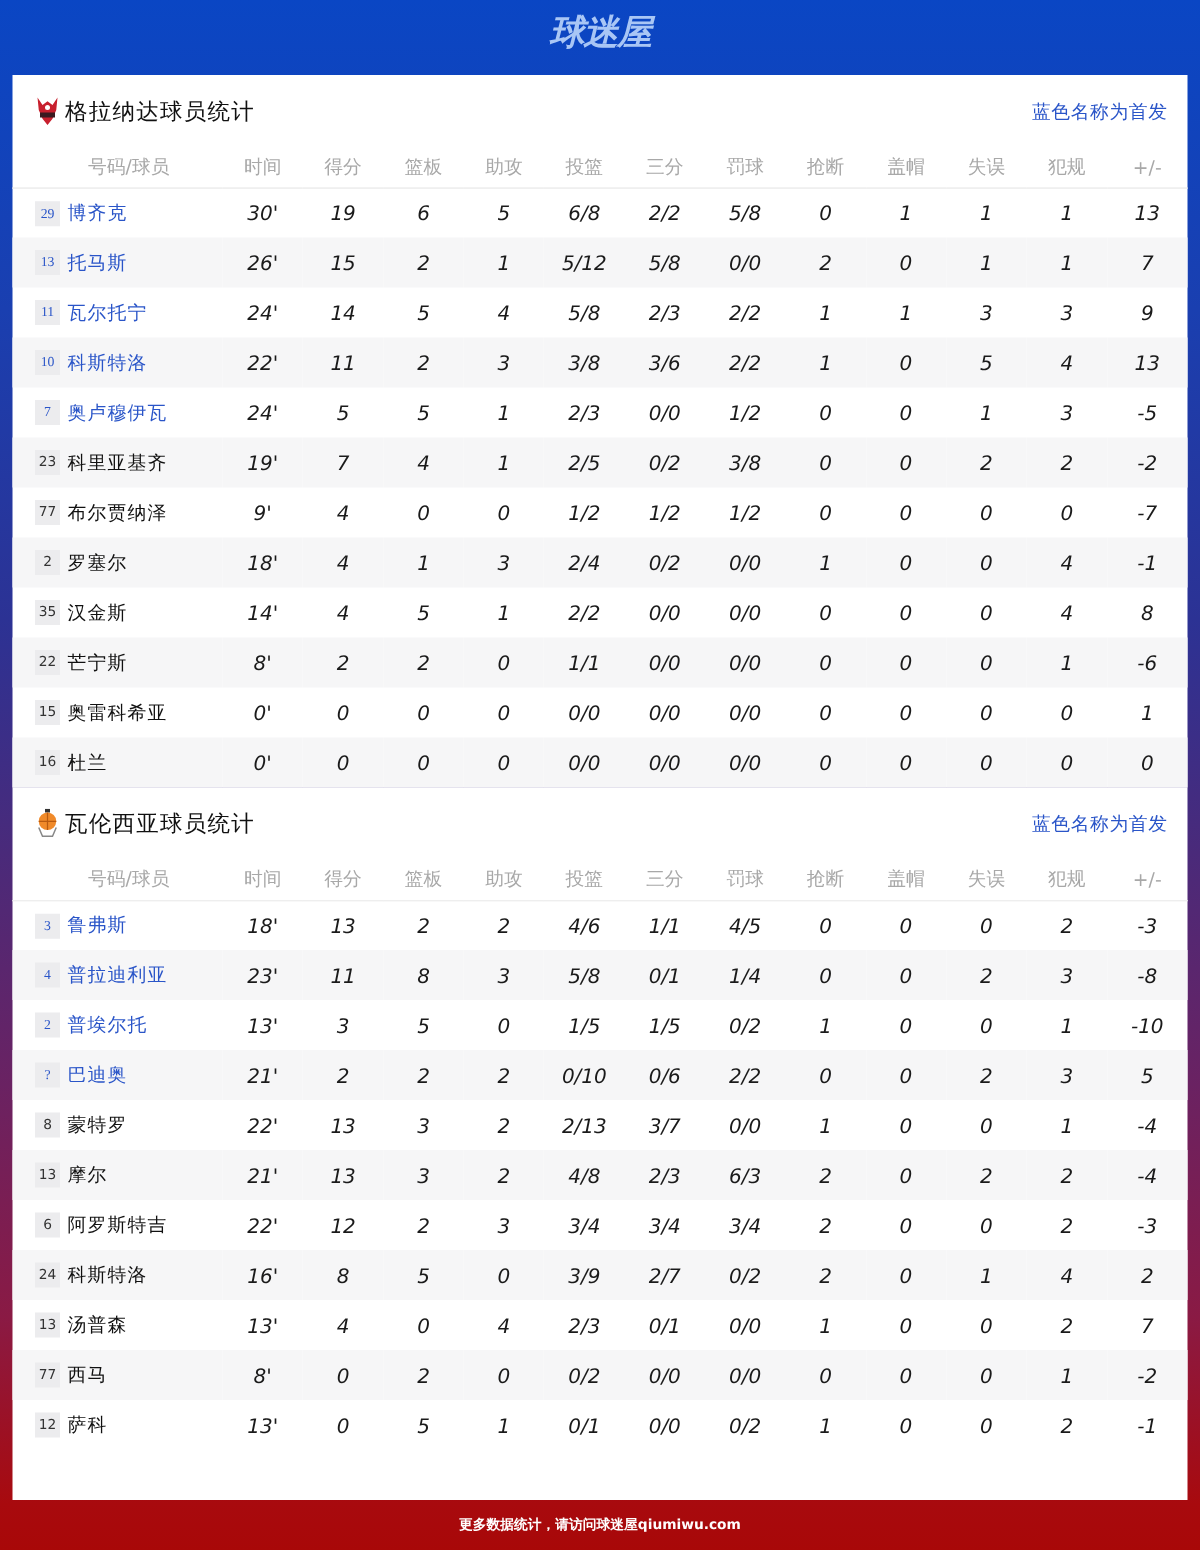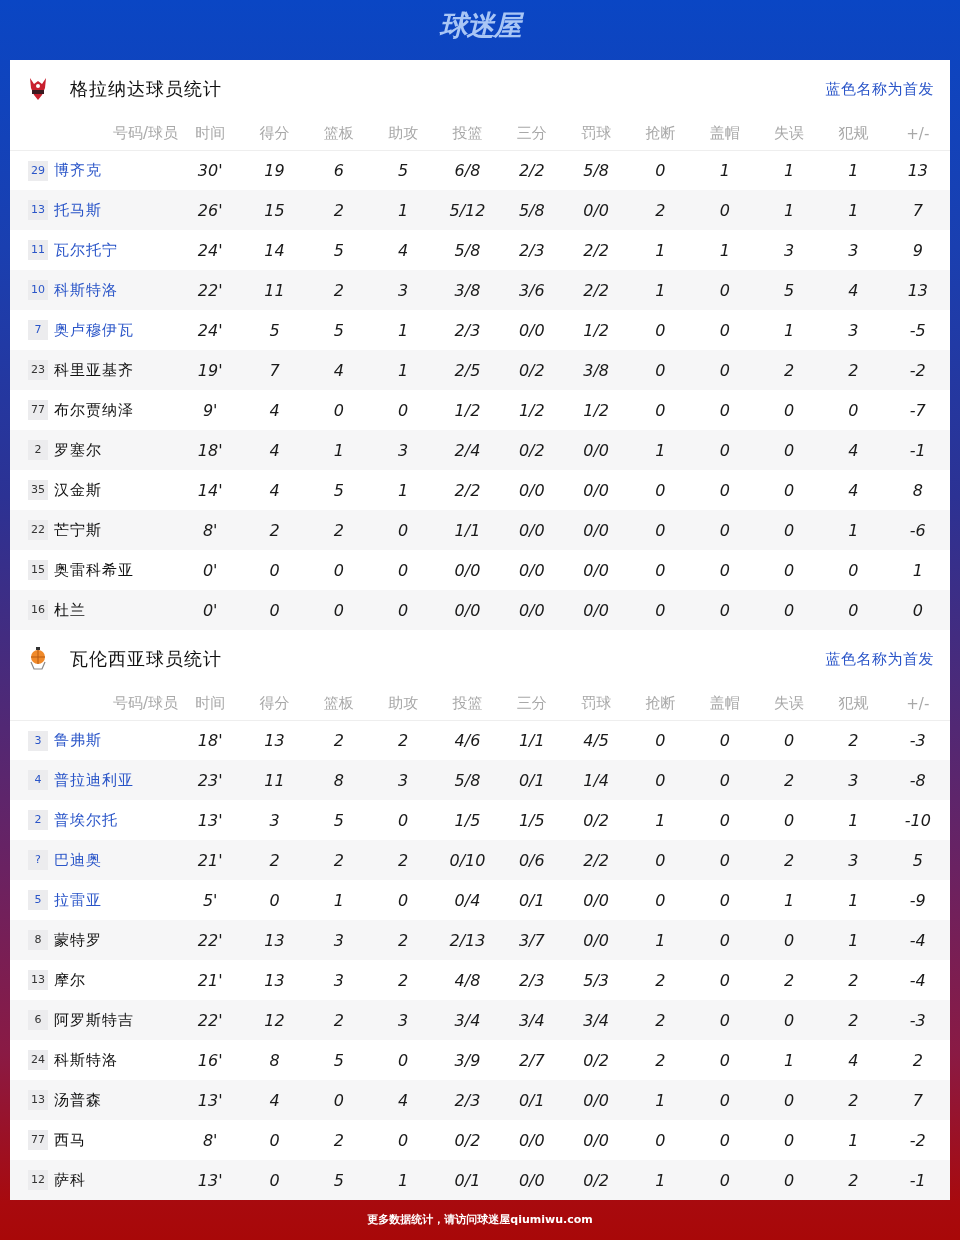--- a/index.html
+++ b/index.html
@@ -21,42 +21,42 @@
   .card {
     position: absolute; left: 10px; width: 940px;
     background: #ffffff;
   }
   #card1 { top: 60px; height: 570px; }
   #card2 { top: 630px; height: 570px; }
   .card-head {
     height: 58px; display: flex; align-items: center; justify-content: space-between;
     padding: 0 16px 0 18px;
   }
-  .team-title { display: flex; align-items: center; gap: 22px; }
+  .team-title { display: flex; align-items: center; gap: 4px; }
   .team-title .name { font-size: 18px; color: #111; letter-spacing: 1px; }
   .starter-note { font-size: 15px; color: #2a55c8; letter-spacing: 0.5px; }
   .team-logo { width: 20px; height: 24px; display: inline-block; }
   table { width: 100%; border-collapse: collapse; table-layout: fixed; }
   thead th {
     height: 32px; font-weight: normal; font-size: 15px; color: #a8a8a8;
     text-align: center; border-bottom: 1px solid #eeeeee;
   }
-  thead th.col-player { text-align: right; padding-left: 18px; }
+  thead th.col-player { text-align: center; padding-left: 18px; }
   tbody td {
     height: 40px; text-align: center; font-size: 16px; color: #1a1a1a;
     font-family: "DejaVu Sans", sans-serif; font-style: italic;
   }
   tbody tr:nth-child(even) { background: #f6f6f7; }
   td.col-player { text-align: left; padding-left: 18px; font-style: normal; }
   .num-badge {
     display: inline-block; width: 20px; height: 20px; line-height: 20px;
     text-align: center; font-size: 11px; background: #ececee; color: #333;
     vertical-align: middle; margin-right: 6px; font-style: normal;
   }
-  .num-badge.starter { color: #2a55c8; }
+  .num-badge.starter { color: #2a55c8; font-family: Liberation Serif, serif; }
   .pname { font-size: 15px; vertical-align: middle; letter-spacing: 1px; }
   .pname.starter { color: #2a55c8; }
   .pname.bench { color: #111; }
   col.c-player { width: 168px; }
   .footer {
     position: absolute; left: 0; top: 1200px; width: 960px; height: 39px;
     display: flex; align-items: center; justify-content: center;
     color: #ffffff; font-size: 11px; font-weight: bold;
   }
 </style>
@@ -402,35 +402,20 @@
           <td>0/10</td>
           <td>0/6</td>
           <td>2/2</td>
           <td>0</td>
           <td>0</td>
           <td>2</td>
           <td>3</td>
           <td>5</td>
         </tr>
         <tr>
-          <td class="col-player"><span class="num-badge starter">5</span><span class="pname starter">拉雷亚</span></td>
-          <td>5'</td>
-          <td>0</td>
-          <td>1</td>
-          <td>0</td>
-          <td>0/4</td>
-          <td>0/1</td>
-          <td>0/0</td>
-          <td>0</td>
-          <td>0</td>
-          <td>1</td>
-          <td>1</td>
-          <td>-9</td>
-        </tr>
-        <tr>
           <td class="col-player"><span class="num-badge">8</span><span class="pname bench">蒙特罗</span></td>
           <td>22'</td>
           <td>13</td>
           <td>3</td>
           <td>2</td>
           <td>2/13</td>
           <td>3/7</td>
           <td>0/0</td>
           <td>1</td>
           <td>0</td>
@@ -439,21 +424,21 @@
           <td>-4</td>
         </tr>
         <tr>
           <td class="col-player"><span class="num-badge">13</span><span class="pname bench">摩尔</span></td>
           <td>21'</td>
           <td>13</td>
           <td>3</td>
           <td>2</td>
           <td>4/8</td>
           <td>2/3</td>
-          <td>5/3</td>
+          <td>6/3</td>
           <td>2</td>
           <td>0</td>
           <td>2</td>
           <td>2</td>
           <td>-4</td>
         </tr>
         <tr>
           <td class="col-player"><span class="num-badge">6</span><span class="pname bench">阿罗斯特吉</span></td>
           <td>22'</td>
           <td>12</td>

